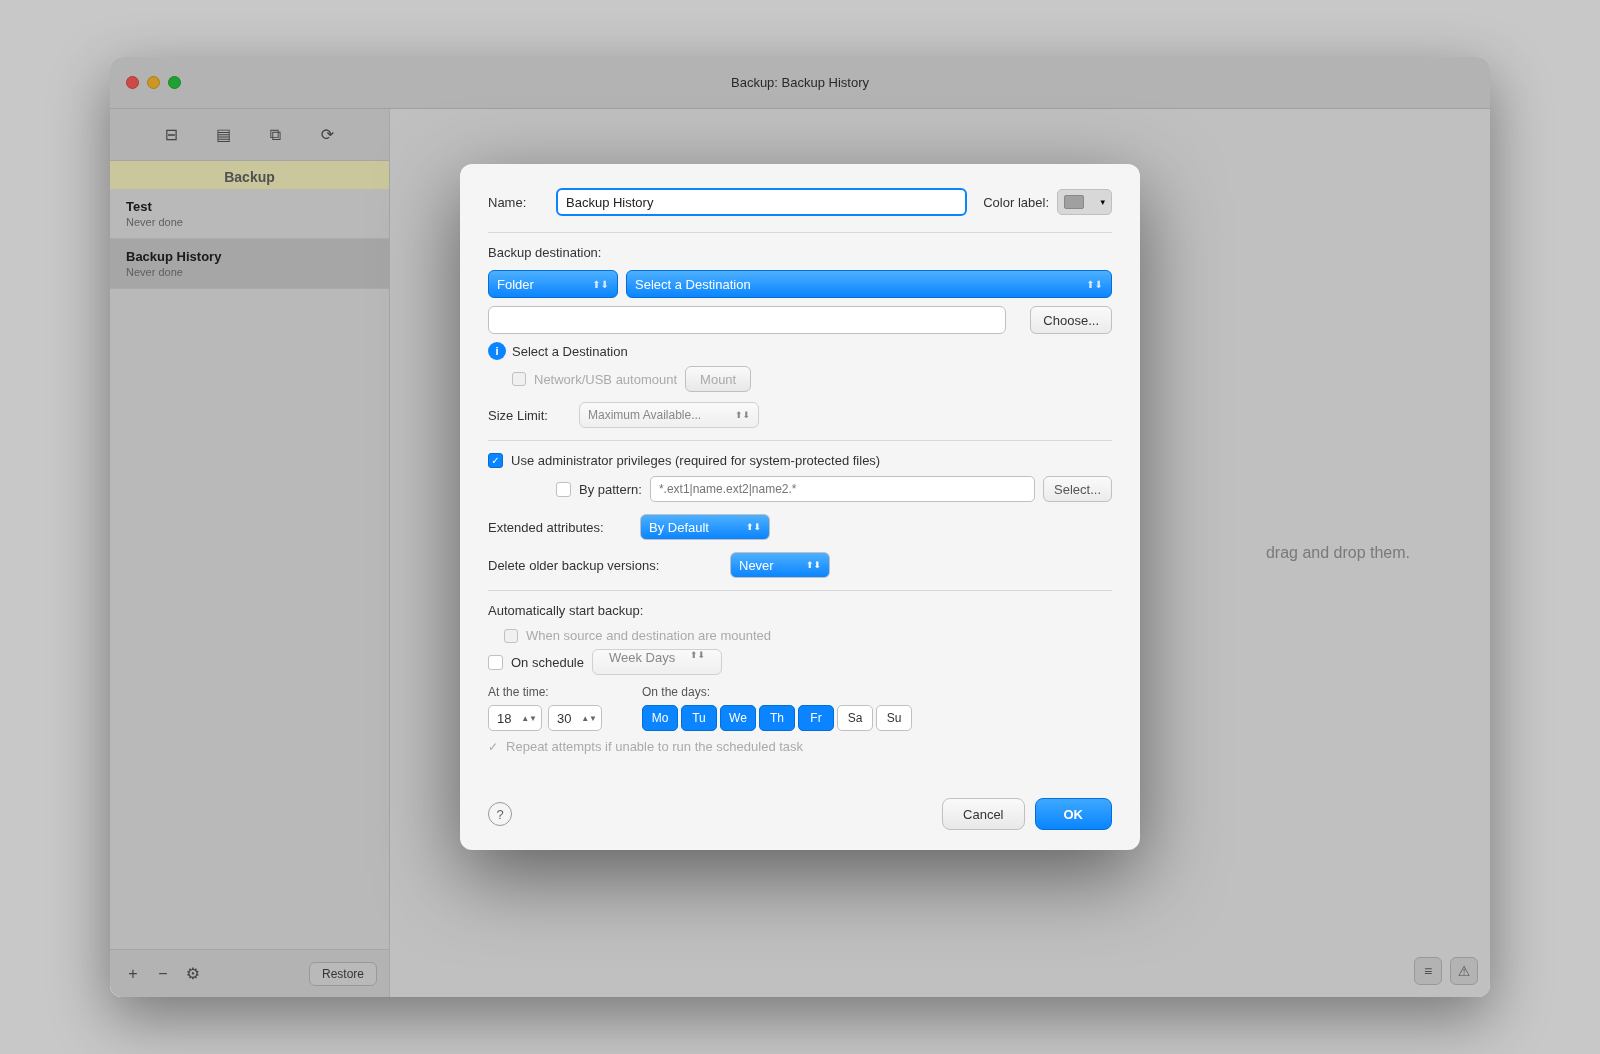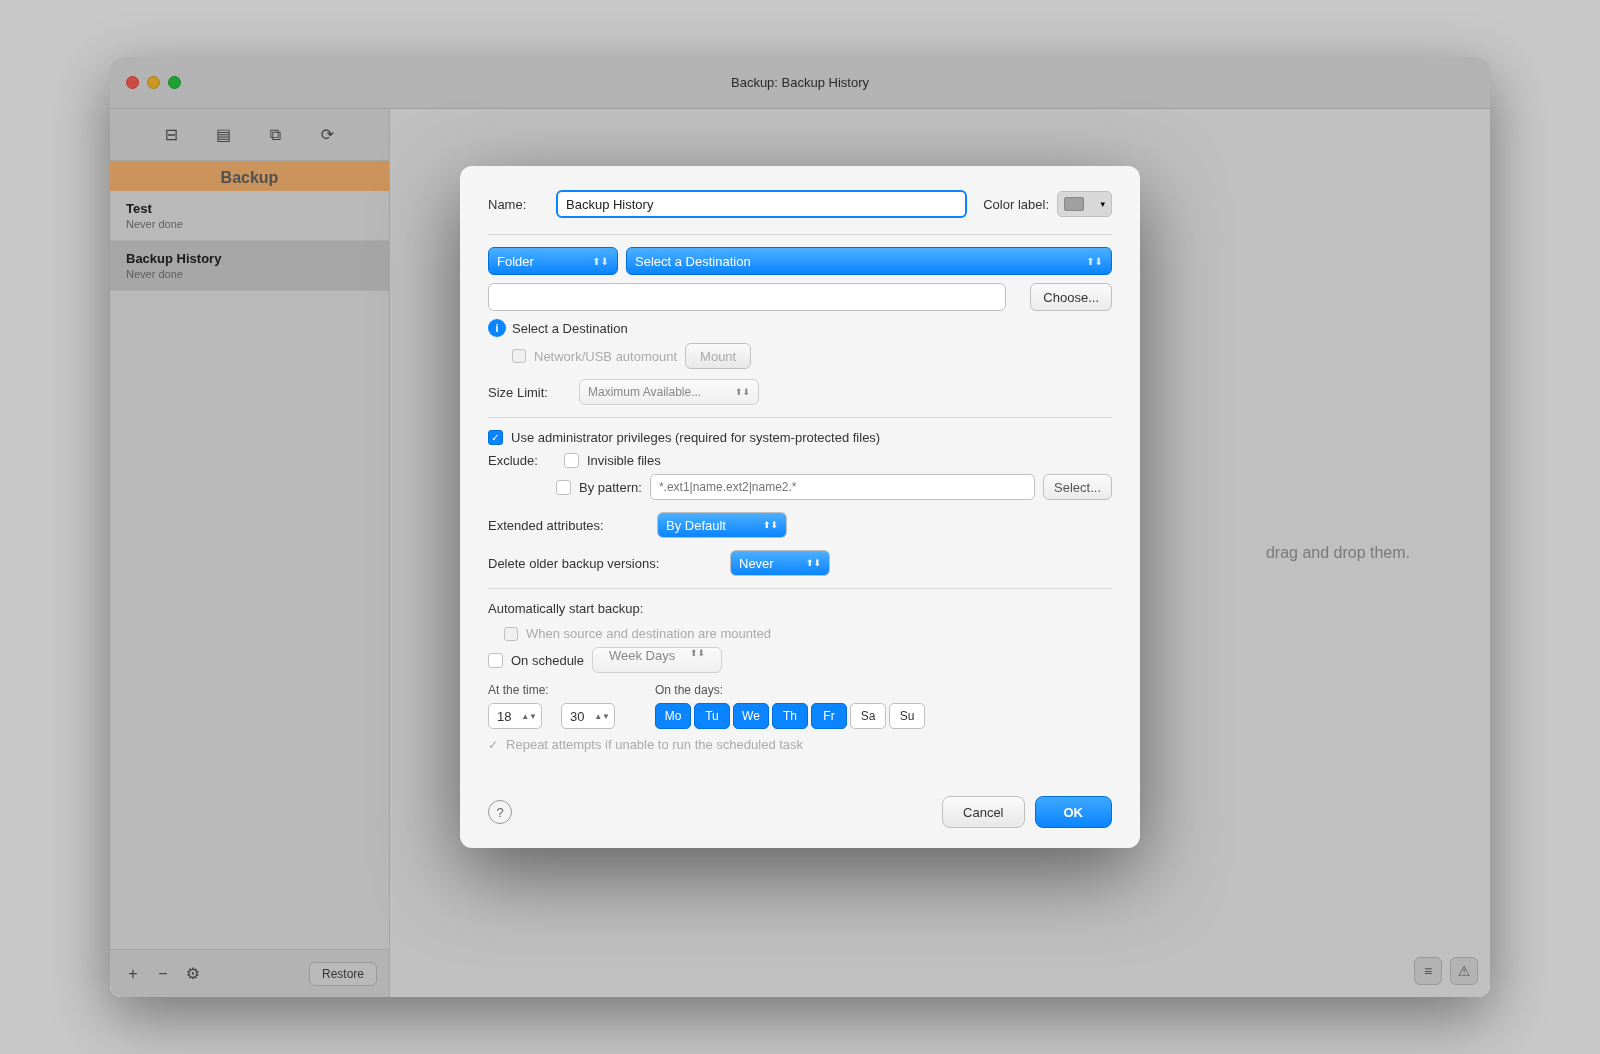--- a/index.html
+++ b/index.html
@@ -85,25 +85,25 @@
       align-items: center;
       justify-content: center;
       color: #555;
       font-size: 16px;
       border-radius: 6px;
       cursor: pointer;
     }
 
     .sidebar-section-label {
       padding: 8px 16px 4px;
-      font-size: 16px;
+      font-size: 14px;
       font-weight: 600;
       color: #666;
       text-align: center;
-      background: #fdba74;
+      background: #fef9c3;
     }
 
     .sidebar-item {
       padding: 10px 16px;
       cursor: pointer;
       border-bottom: 1px solid #d8d8d8;
     }
     .sidebar-item.active { background: #d0d0d0; }
 
     .sidebar-item-title {
@@ -521,21 +521,21 @@
       border-radius: 6px;
       font-size: 13px;
       color: #555;
       cursor: pointer;
     }
 
     
     .ext-row {
       display: flex;
       align-items: center;
-      gap: 21px;
+      gap: 4px;
       margin-bottom: 12px;
     }
 
     .by-default-select {
       height: 26px;
       min-width: 130px;
       border: 1px solid #c0c0c0;
       border-radius: 6px;
       background: linear-gradient(to bottom, #4db0ff, #0a84ff);
       padding: 0 8px;
@@ -620,21 +620,21 @@
     }
 
     .subsection-label {
       font-size: 12px;
       color: #555;
     }
 
     .time-inputs {
       display: flex;
       align-items: center;
-      gap: 19px;
+      gap: 6px;
     }
 
     .time-input-box {
       width: 54px;
       height: 26px;
       border: 1px solid #c0c0c0;
       border-radius: 5px;
       background: white;
       display: flex;
       align-items: center;
@@ -804,20 +804,21 @@
             <span class="color-label-text">Color label:</span>
             <div class="color-select">
               <div class="color-swatch"></div>
               <span class="small-chevron">▾</span>
             </div>
           </div>
         </div>
 
         <div class="divider"></div>
 
+        <div class="section-label">Backup destination:</div>
 
         <div class="destination-row">
           <div class="select-box folder-select">
             <span>Folder</span>
             <span class="chevron-icon">⬆⬇</span>
           </div>
           <div class="select-box destination-select">
             <span>Select a Destination</span>
             <span class="chevron-icon">⬆⬇</span>
           </div>
@@ -848,25 +849,20 @@
         </div>
 
         <div class="divider"></div>
 
         <div class="checkbox-row">
           <div class="checkbox-checked">✓</div>
           <span class="checkbox-label">Use administrator privileges (required for system-protected files)</span>
         </div>
 
         <div class="exclude-section">
-          <div class="exclude-row">
-            <span class="form-label">Exclude:</span>
-            <div class="checkbox-unchecked"></div>
-            <span class="checkbox-label">Invisible files</span>
-          </div>
           <div class="exclude-row" style="margin-left: 68px;">
             <div class="checkbox-unchecked"></div>
             <span class="checkbox-label">By pattern:</span>
             <input type="text" class="pattern-input" placeholder="*.ext1|name.ext2|name2.*" style="">
             <button class="select-btn">Select...</button>
           </div>
         </div>
 
         <div class="ext-row">
           <span class="form-label" style="min-width: 140px;">Extended attributes:</span>

